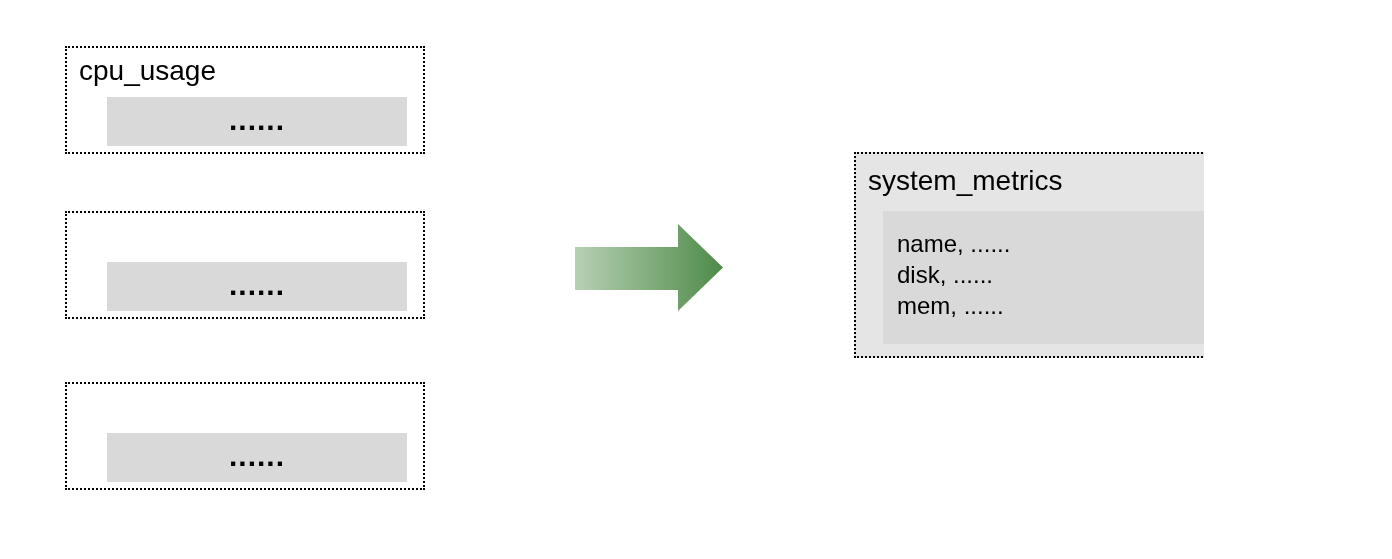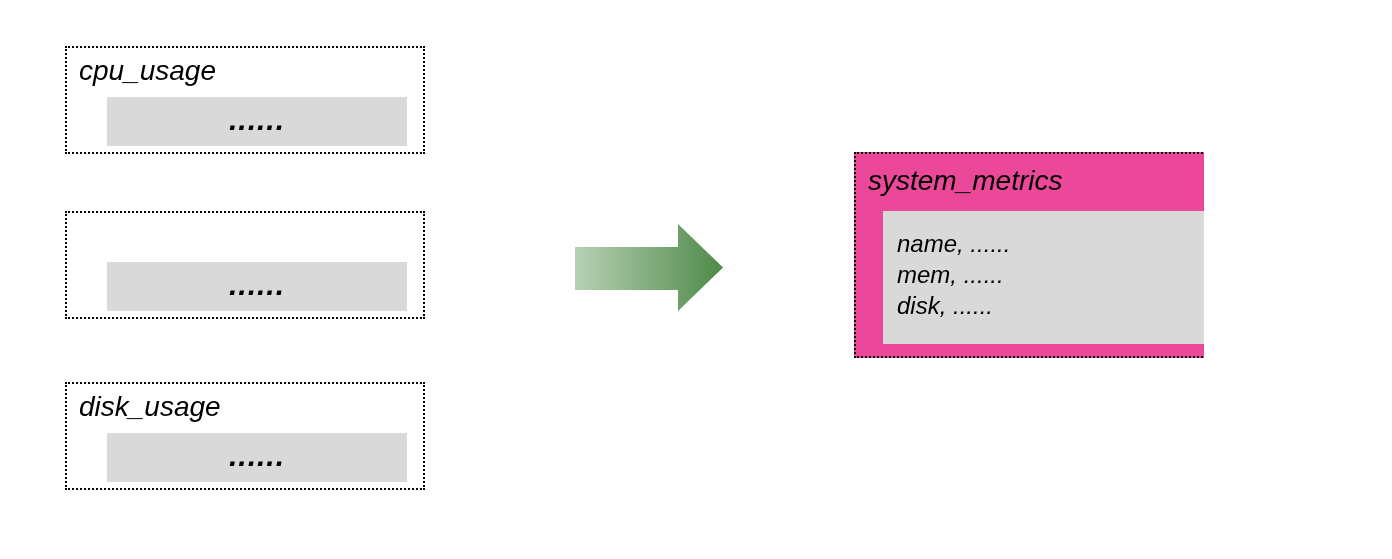--- a/index.html
+++ b/index.html
@@ -8,21 +8,20 @@
     background: #ffffff;
     font-family: "Liberation Sans", sans-serif;
     color: #000000;
   }
   .canvas {
     position: relative;
     width: 1204px;
     height: 559px;
     background: #ffffff;
     overflow: hidden;
-    font-style: italic;
   }
   
   .src-box {
     position: absolute;
     left: 65px;
     width: 360px;
     height: 108px;
     border: 2px dotted #000000;
     box-sizing: border-box;
     background: #ffffff;
@@ -62,21 +61,21 @@
   }
   
   .result-box {
     position: absolute;
     left: 854px;
     top: 152px;
     width: 493px;
     height: 206px;
     border: 2px dotted #000000;
     box-sizing: border-box;
-    background: #ec4899;
+    background: #e5e5e5;
   }
   .result-box .box-title {
     top: 10px;
     left: 12px;
   }
   .result-panel {
     position: absolute;
     left: 27px;
     top: 57px;
     width: 454px;
@@ -103,38 +102,37 @@
     </div>
   </div>
 
   <div class="src-box b1">
     <div class="gray-bar">
       <span>......</span>
     </div>
   </div>
 
   <div class="src-box b2">
-    <div class="box-title">disk_usage</div>
     <div class="gray-bar">
       <span>......</span>
     </div>
   </div>
 
   <svg class="arrow-svg" viewBox="0 0 148 87" aria-hidden="true">
     <defs>
       <linearGradient id="arrowGrad" x1="0" y1="0" x2="1" y2="0">
         <stop offset="0" stop-color="#b7d0b4"></stop>
         <stop offset="1" stop-color="#4e8a48"></stop>
       </linearGradient>
     </defs>
     <polygon points="0,23 103,23 103,0 148,43.5 103,87 103,66 0,66" fill="url(#arrowGrad)"></polygon>
   </svg>
 
   <div class="result-box">
     <div class="box-title">system_metrics</div>
     <div class="result-panel">
       <div class="result-row">name, ......</div>
+      <div class="result-row">disk, ......</div>
       <div class="result-row">mem, ......</div>
-      <div class="result-row">disk, ......</div>
     </div>
   </div>
 
 </div>
 
 </body></html>

